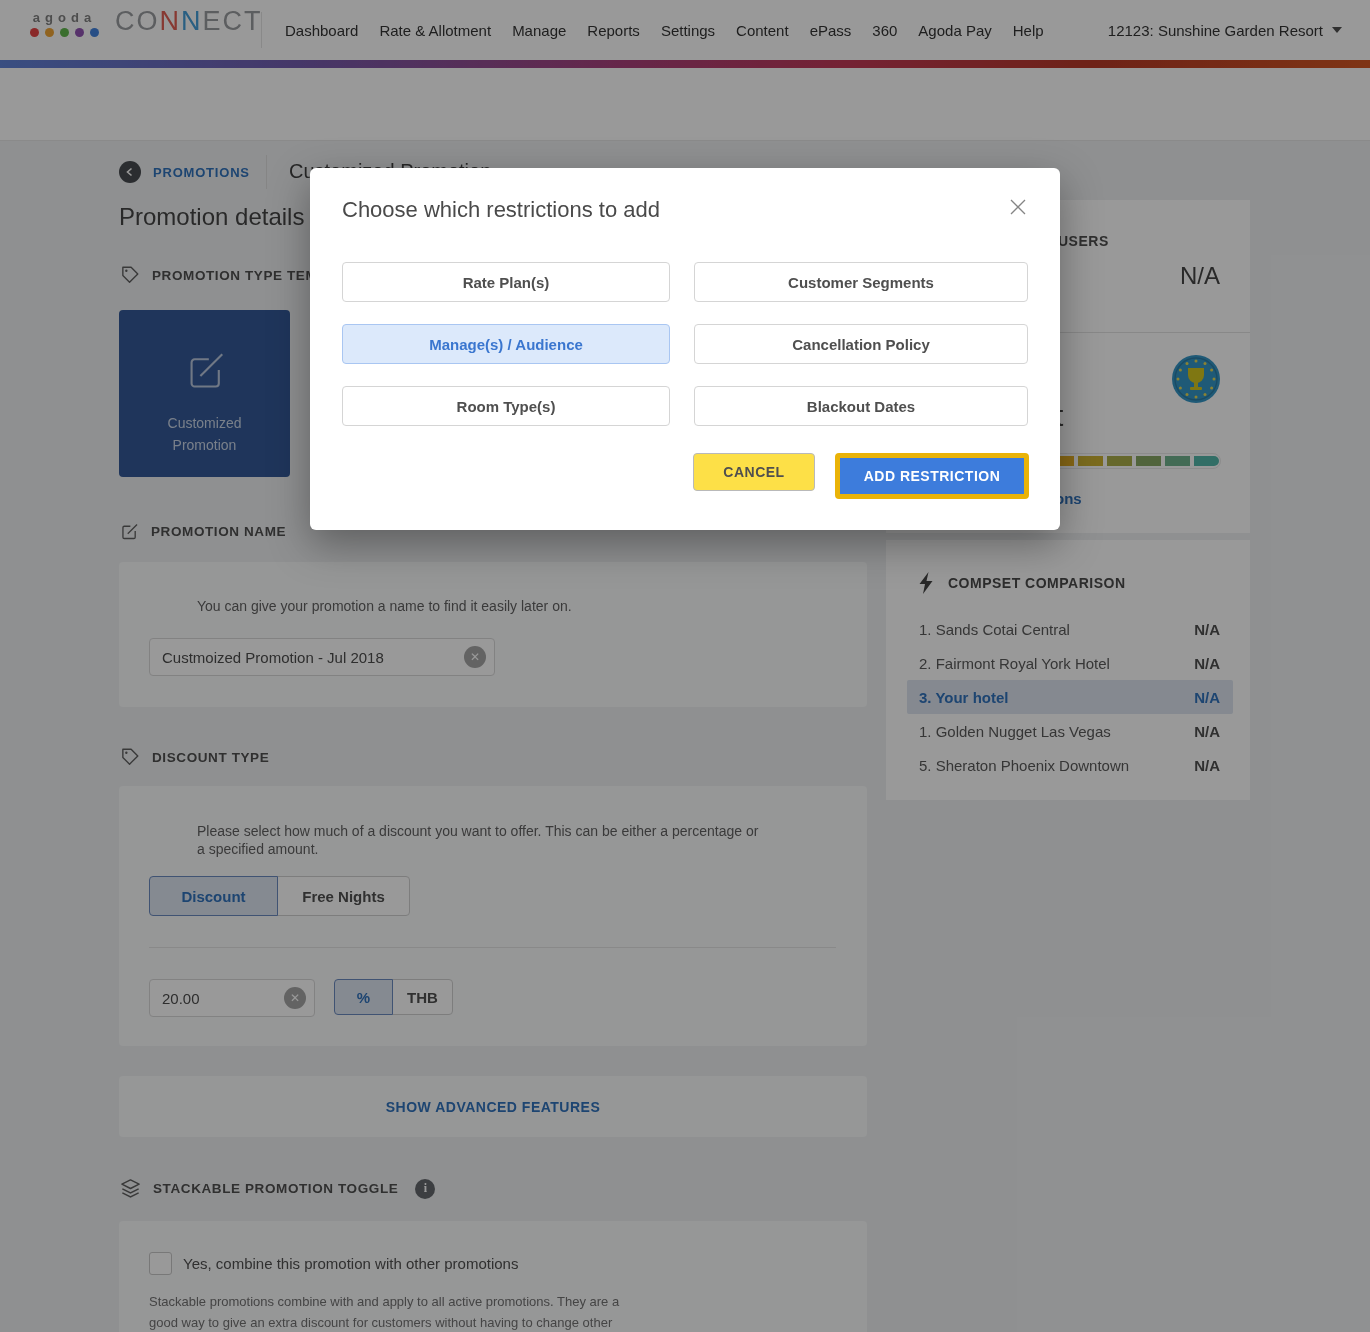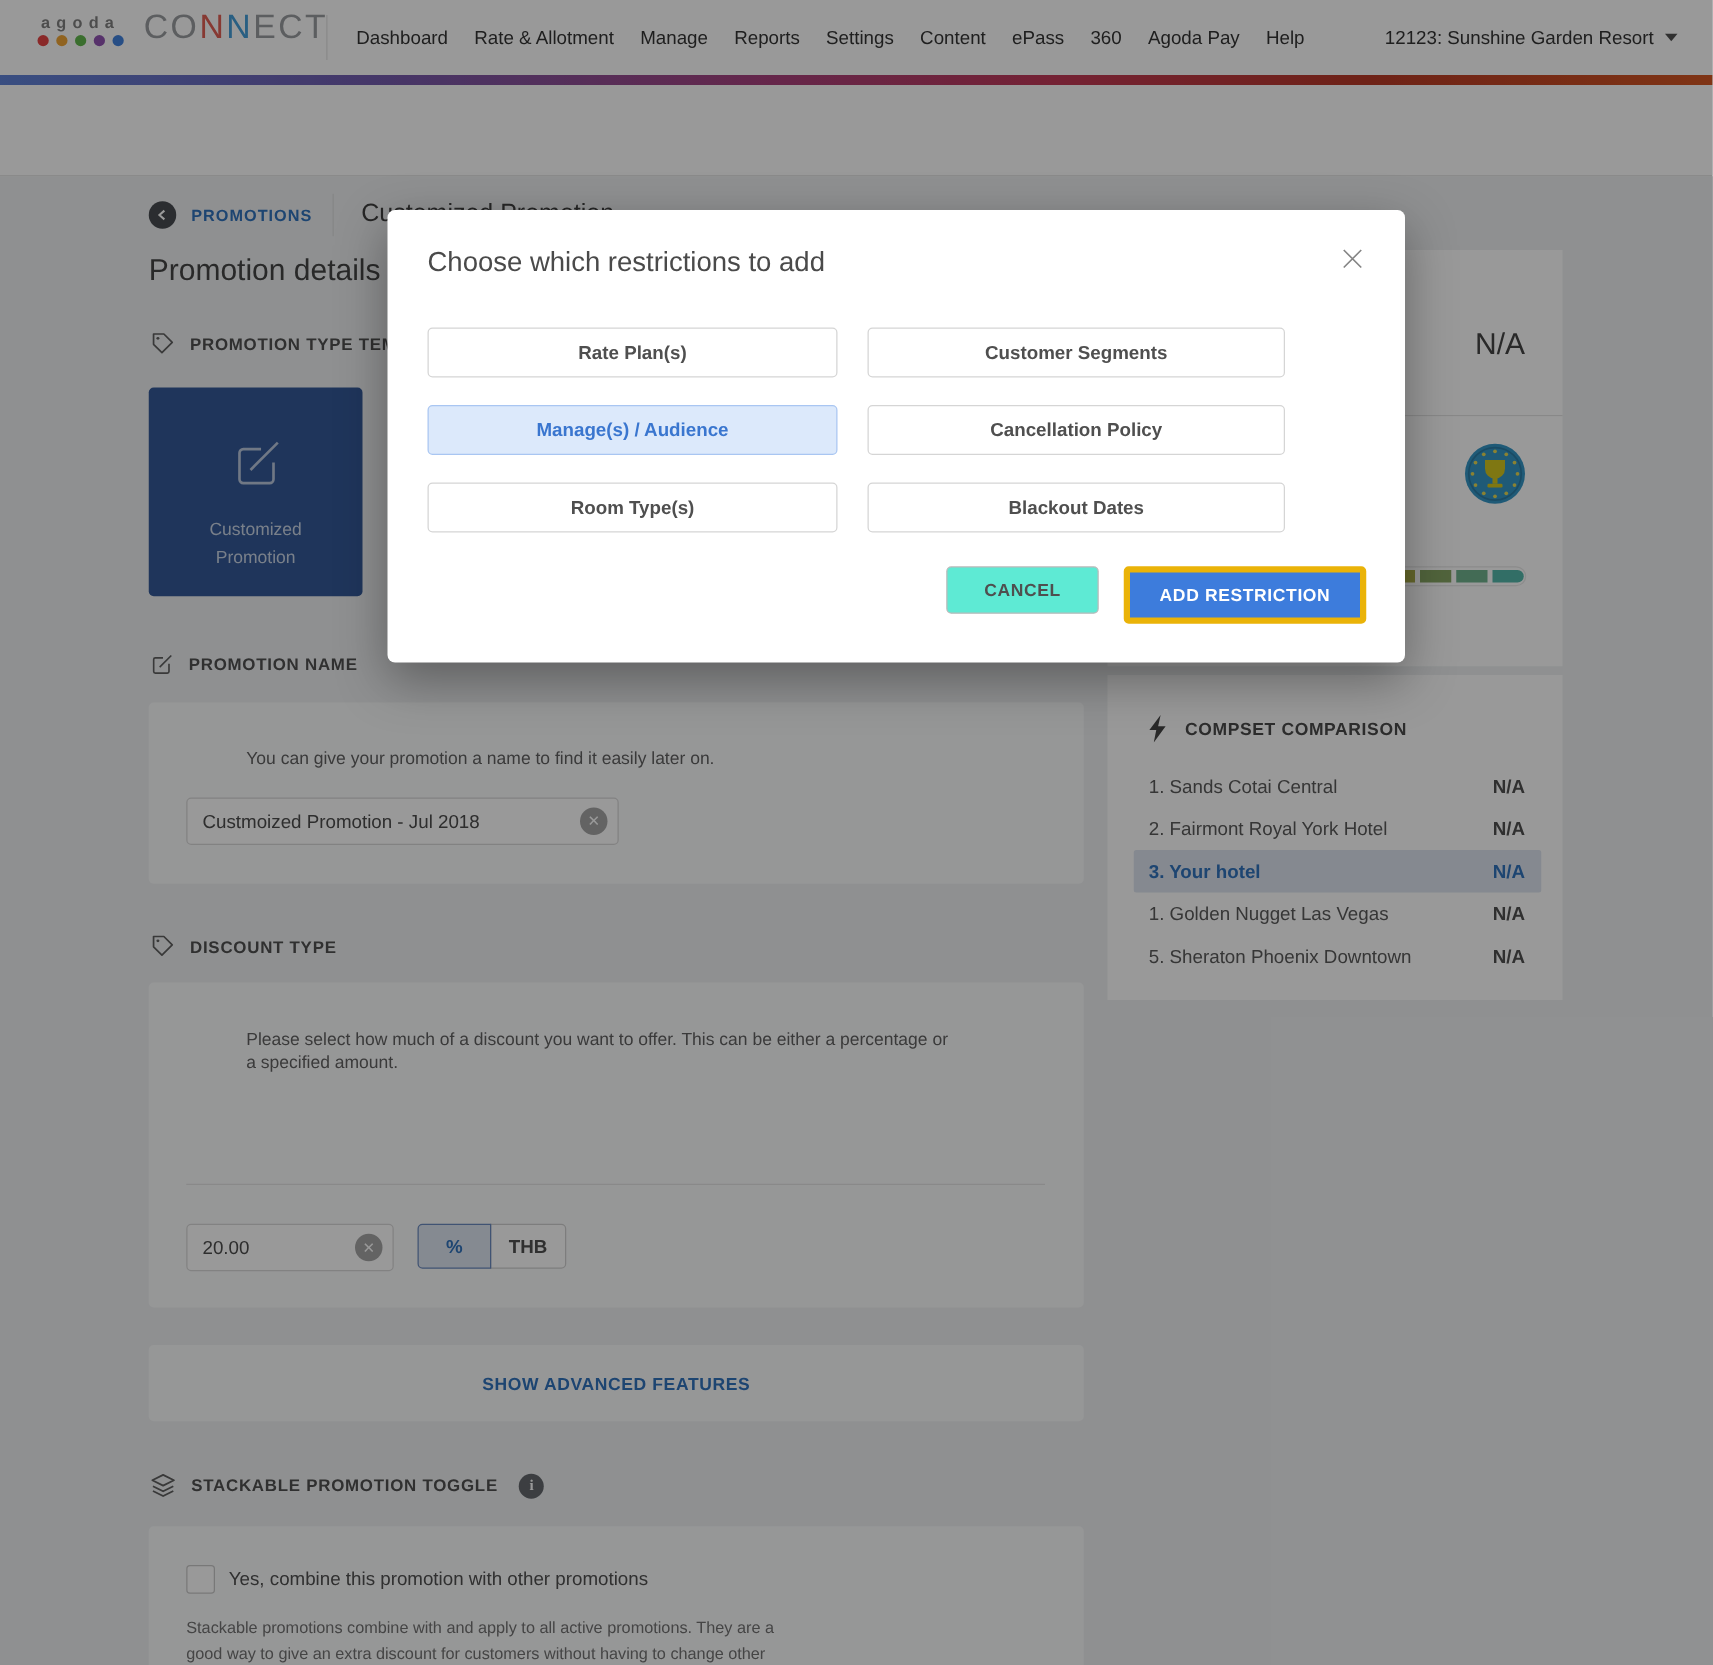--- a/index.html
+++ b/index.html
@@ -64,28 +64,28 @@
   .compset-head .txt{font-size:14px;font-weight:700;letter-spacing:.5px;color:#454545;}
   .comp-rows{position:absolute;left:21px;right:17px;top:72px;}
   .comp-row{height:34px;display:flex;align-items:center;justify-content:space-between;padding:0 13px 0 12px;border-radius:2px;}
   .comp-row .nm{font-size:15px;color:#555;}
   .comp-row .vl{font-size:15px;font-weight:600;color:#4a4a4a;}
   .comp-row.hl{background:#dce3ef;}
   .comp-row.hl .nm,.comp-row.hl .vl{color:#2a6ebb;font-weight:700;}
 
   
   .overlay{position:absolute;left:0;top:0;width:1370px;height:1332px;background:rgba(13,13,13,0.42);z-index:50;}
-  .modal{position:absolute;left:310px;top:168px;width:814px;height:362px;background:#fff;border-radius:6px;box-shadow:0 14px 40px rgba(0,0,0,.35);z-index:60;}
+  .modal{position:absolute;left:310px;top:168px;width:750px;height:362px;background:#fff;border-radius:6px;box-shadow:0 14px 40px rgba(0,0,0,.35);z-index:60;}
   .modal-title{position:absolute;left:32px;top:29px;font-size:22px;color:#4a4a4a;}
   .modal-close{position:absolute;right:30px;top:27px;width:24px;height:24px;cursor:pointer;}
   .opt-grid{position:absolute;left:32px;top:94px;width:686px;display:grid;grid-template-columns:328px 334px;column-gap:24px;row-gap:22px;}
   .opt-btn{height:40px;display:flex;align-items:center;justify-content:center;background:#fff;border:1px solid #d5d5d5;border-radius:4px;font-size:15px;font-weight:600;color:#4f4f4f;cursor:pointer;box-sizing:border-box;}
   .opt-btn.sel{background:#dce9fb;border:1px solid #a9c6f2;color:#3a76cf;font-weight:700;}
   .modal-footer{position:absolute;right:31px;bottom:31px;display:flex;gap:20px;}
-  .btn-cancel{width:120px;height:36px;background:#5eead4;border:1px solid #b9b9b9;border-radius:4px;display:flex;align-items:center;justify-content:center;font-size:14px;font-weight:700;letter-spacing:.5px;color:#4f4f4f;cursor:pointer;}
+  .btn-cancel{width:120px;height:36px;background:#fde047;border:1px solid #b9b9b9;border-radius:4px;display:flex;align-items:center;justify-content:center;font-size:14px;font-weight:700;letter-spacing:.5px;color:#4f4f4f;cursor:pointer;}
   .btn-primary{width:184px;height:36px;background:#3d7cdc;border:5px solid #eab308;border-radius:4px;display:flex;align-items:center;justify-content:center;font-size:14px;font-weight:700;letter-spacing:.5px;color:#fff;cursor:pointer;}
 </style>
 </head>
 <body>
 
 <div class="screen">
 
   <div class="header">
     <div class="logo">
       <div style="display:flex;flex-direction:column;align-items:center;">
@@ -170,20 +170,24 @@
         <path d="M13.2 3.5 L20.5 10.8 L11.5 19.8 L4.2 12.5 L4.2 3.5 Z" fill="none" stroke="#5a5a5a" stroke-width="1.5" stroke-linejoin="round"></path>
         <circle cx="8" cy="7.3" r="1.3" fill="#5a5a5a"></circle>
       </svg>
     <span class="txt">DISCOUNT TYPE</span>
   </div>
 
   <div class="card" style="left:119px;top:786px;width:748px;height:260px;">
     <div class="hint" style="position:absolute;left:30px;top:36px;line-height:18px;">
       <span>Please select how much of a discount you want to offer. This can be either a percentage or</span><br>
       <span>a specified amount.</span>
+    </div>
+    <div style="position:absolute;left:30px;top:90px;display:flex;">
+      <div class="seg-btn sel" style="width:129px;border-radius:4px 0 0 4px;">Discount</div>
+      <div class="seg-btn" style="width:133px;border-radius:0 4px 4px 0;margin-left:-1px;">Free Nights</div>
     </div>
     <div class="divider" style="left:30px;top:161px;width:687px;"></div>
     <div class="input-box" style="left:30px;top:193px;width:164px;">
       <span class="val">20.00</span>
       <span class="clear-btn">✕</span>
     </div>
     <div style="position:absolute;left:215px;top:193px;display:flex;">
       <div class="seg-btn sel" style="width:59px;height:36px;border-radius:4px 0 0 4px;">%</div>
       <div class="seg-btn" style="width:61px;height:36px;border-radius:0 4px 4px 0;margin-left:-1px;">THB</div>
     </div>

